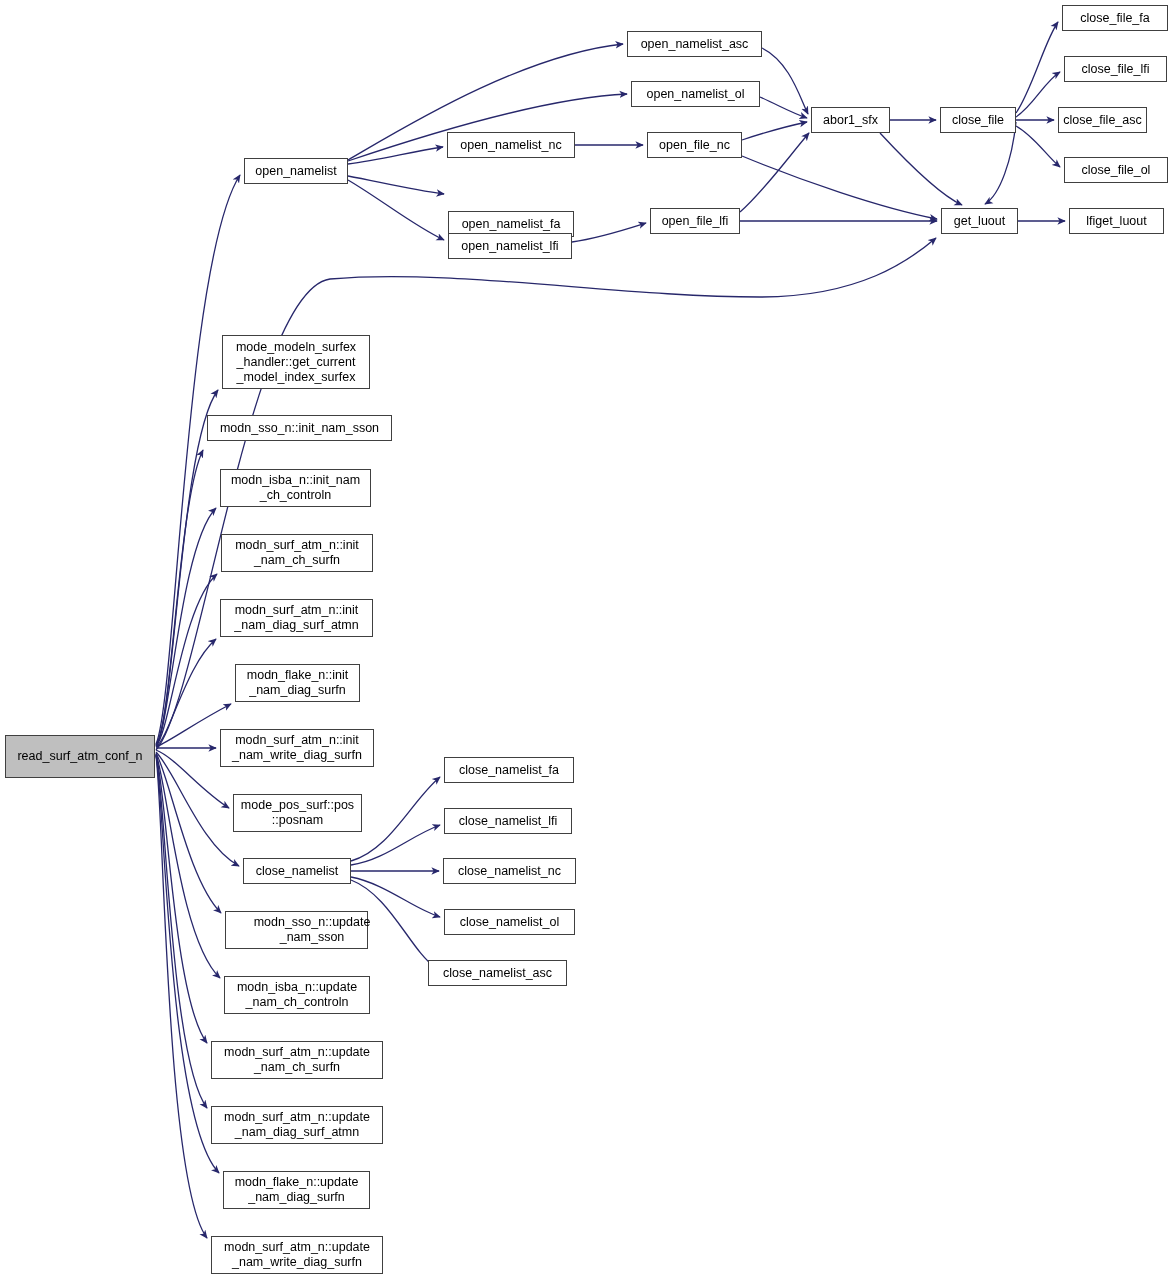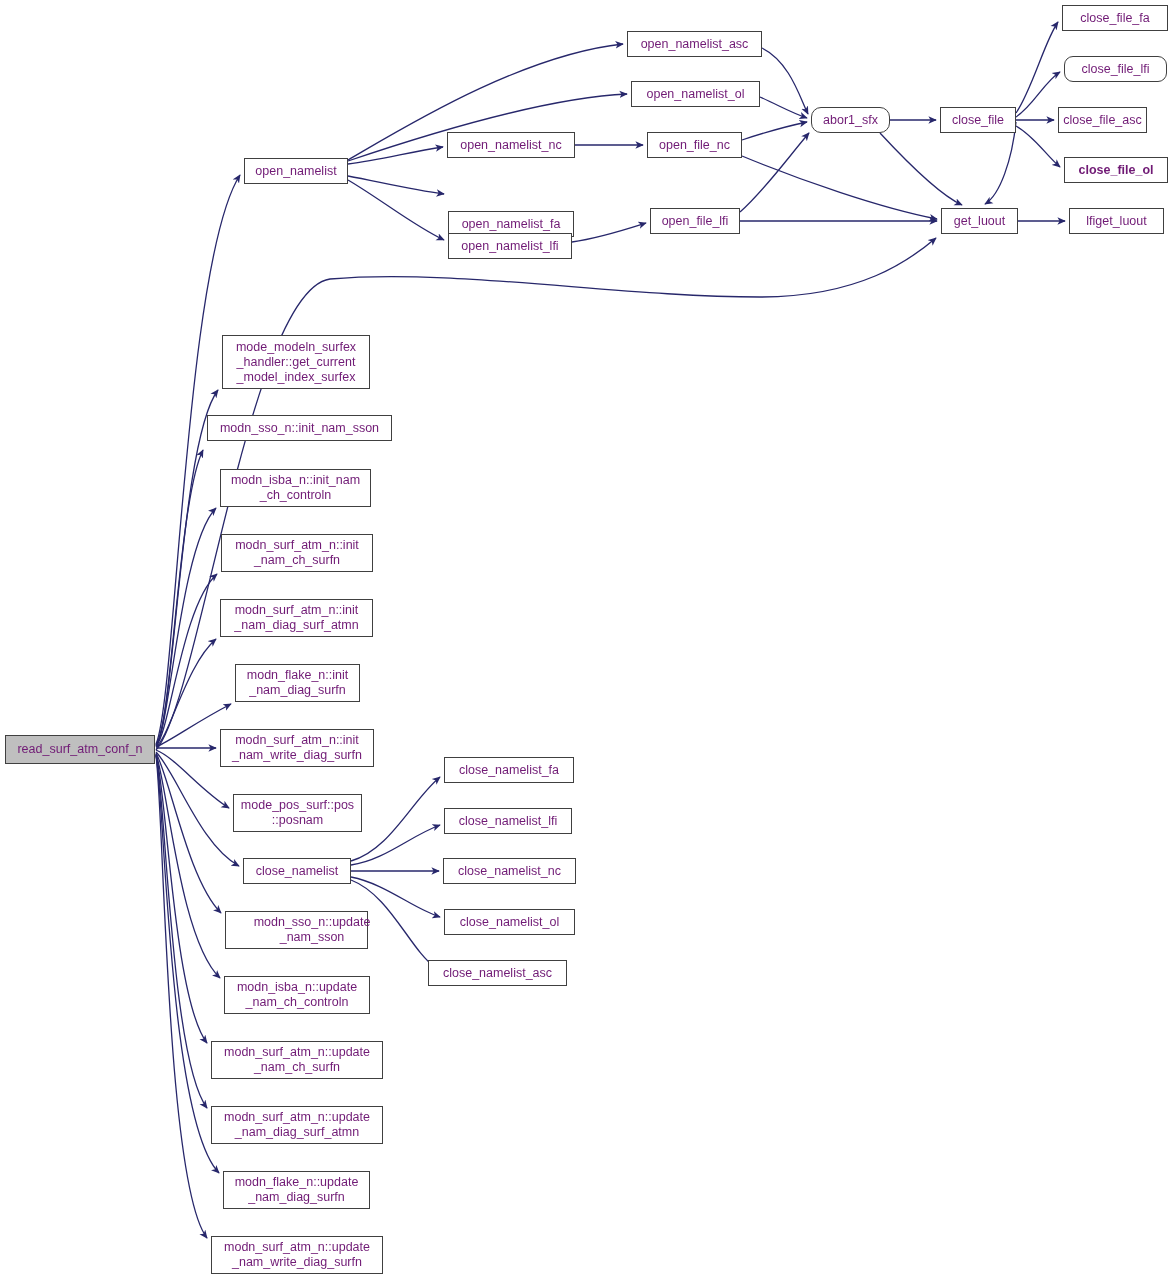--- a/index.html
+++ b/index.html
@@ -1,21 +1,21 @@
 <!DOCTYPE html>
 <html><head>
 <meta charset="utf-8">
 <style>
   html,body{margin:0;padding:0;background:#ffffff;}
   body{font-family:"Liberation Sans", sans-serif;}
   #canvas{position:relative;width:1173px;height:1283px;background:#ffffff;overflow:hidden;}
   #edges{position:absolute;left:0;top:0;width:1173px;height:1283px;}
   .node{position:absolute;box-sizing:border-box;border:1px solid #404040;background:#ffffff;
         display:flex;align-items:center;justify-content:center;text-align:center;
-        font-size:12.5px;color:#701a75;line-height:15px;white-space:pre-line;}
+        font-size:12.5px;color:#000000;line-height:15px;white-space:pre-line;}
   .node.root{background:#bfbfbf;}
 </style>
 </head>
 <body>
 
 <div id="canvas">
   <svg id="edges" xmlns="http://www.w3.org/2000/svg">
     <defs>
       <marker id="ah" viewBox="0 0 10 10" refX="9" refY="5" markerWidth="6.5" markerHeight="6.5" orient="auto-start-reverse">
         <path d="M0,0.6 L10,5 L0,9.4 L2.6,5 Z" fill="#27276b"></path>
@@ -61,36 +61,36 @@
         <path d="M1016,122 C1012,160 1000,195 985,204" fill="none" stroke="#27276b" stroke-width="1.3" marker-end="url(#ah)"></path>
         <path d="M1018,221 L1065,221" fill="none" stroke="#27276b" stroke-width="1.3" marker-end="url(#ah)"></path>
         <path d="M351,861 C390,850 412,800 440,777" fill="none" stroke="#27276b" stroke-width="1.3" marker-end="url(#ah)"></path>
         <path d="M351,865 C385,860 410,836 440,825" fill="none" stroke="#27276b" stroke-width="1.3" marker-end="url(#ah)"></path>
         <path d="M351,871 L439,871" fill="none" stroke="#27276b" stroke-width="1.3" marker-end="url(#ah)"></path>
         <path d="M351,877 C386,884 412,908 440,917" fill="none" stroke="#27276b" stroke-width="1.3" marker-end="url(#ah)"></path>
         <path d="M351,880 C390,895 410,950 436,968" fill="none" stroke="#27276b" stroke-width="1.3" marker-end="url(#ah)"></path>
       </g>
   </svg>
   <div id="node-layer">
-      <div class="node root" style="left: 5px; top: 735px; width: 150px; height: 29px;">read_surf_atm_conf_n</div>
+      <div class="node root" style="left: 5px; top: 735px; width: 150px; height: 43px;">read_surf_atm_conf_n</div>
       <div class="node" style="left: 244px; top: 158px; width: 104px; height: 26px;">open_namelist</div>
       <div class="node" style="left: 627px; top: 31px; width: 135px; height: 26px;">open_namelist_asc</div>
       <div class="node" style="left: 631px; top: 81px; width: 129px; height: 26px;">open_namelist_ol</div>
       <div class="node" style="left: 447px; top: 132px; width: 128px; height: 26px;">open_namelist_nc</div>
       <div class="node" style="left: 448px; top: 183px; width: 126px; height: 26px; margin-top: 28px;">open_namelist_fa</div>
       <div class="node" style="left: 448px; top: 233px; width: 124px; height: 26px;">open_namelist_lfi</div>
       <div class="node" style="left: 647px; top: 132px; width: 95px; height: 26px; text-align: right;">open_file_nc</div>
       <div class="node" style="left: 650px; top: 208px; width: 90px; height: 26px;">open_file_lfi</div>
-      <div class="node" style="left: 811px; top: 107px; width: 79px; height: 26px; border-radius: 10px;">abor1_sfx</div>
+      <div class="node" style="left: 811px; top: 107px; width: 79px; height: 26px;">abor1_sfx</div>
       <div class="node" style="left: 940px; top: 107px; width: 76px; height: 26px;">close_file</div>
       <div class="node" style="left: 941px; top: 208px; width: 77px; height: 26px;">get_luout</div>
       <div class="node" style="left: 1062px; top: 5px; width: 106px; height: 26px;">close_file_fa</div>
-      <div class="node" style="left: 1064px; top: 56px; width: 103px; height: 26px; border-radius: 9px;">close_file_lfi</div>
+      <div class="node" style="left: 1064px; top: 56px; width: 103px; height: 26px;">close_file_lfi</div>
       <div class="node" style="left: 1058px; top: 107px; width: 89px; height: 26px;">close_file_asc</div>
-      <div class="node" style="left: 1064px; top: 157px; width: 104px; height: 26px; font-weight: bold;">close_file_ol</div>
+      <div class="node" style="left: 1064px; top: 157px; width: 104px; height: 26px;">close_file_ol</div>
       <div class="node" style="left: 1069px; top: 208px; width: 95px; height: 26px;">lfiget_luout</div>
       <div class="node" style="left: 222px; top: 335px; width: 148px; height: 54px;">mode_modeln_surfex
 _handler::get_current
 _model_index_surfex</div>
       <div class="node" style="left: 207px; top: 415px; width: 185px; height: 26px;">modn_sso_n::init_nam_sson</div>
       <div class="node" style="left: 220px; top: 469px; width: 151px; height: 38px;">modn_isba_n::init_nam
 _ch_controln</div>
       <div class="node" style="left: 221px; top: 534px; width: 152px; height: 38px;">modn_surf_atm_n::init
 _nam_ch_surfn</div>
       <div class="node" style="left: 220px; top: 599px; width: 153px; height: 38px;">modn_surf_atm_n::init

